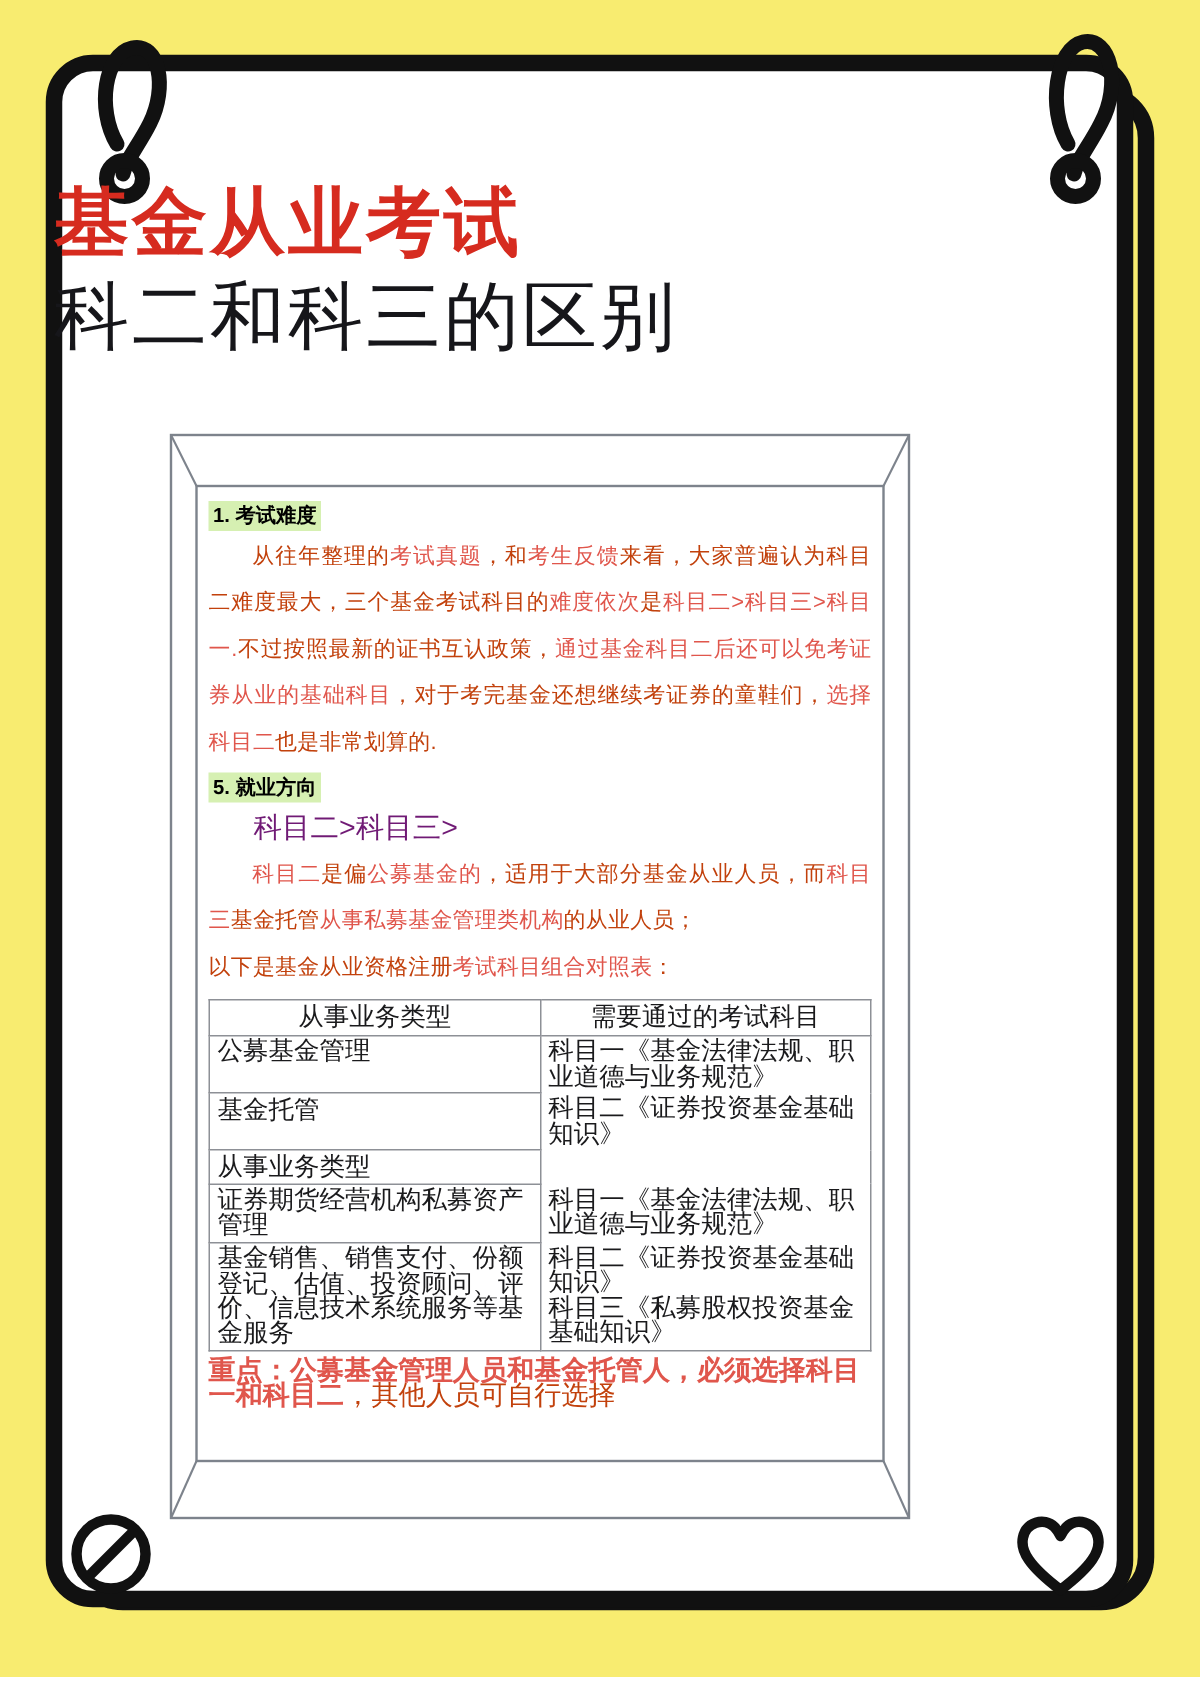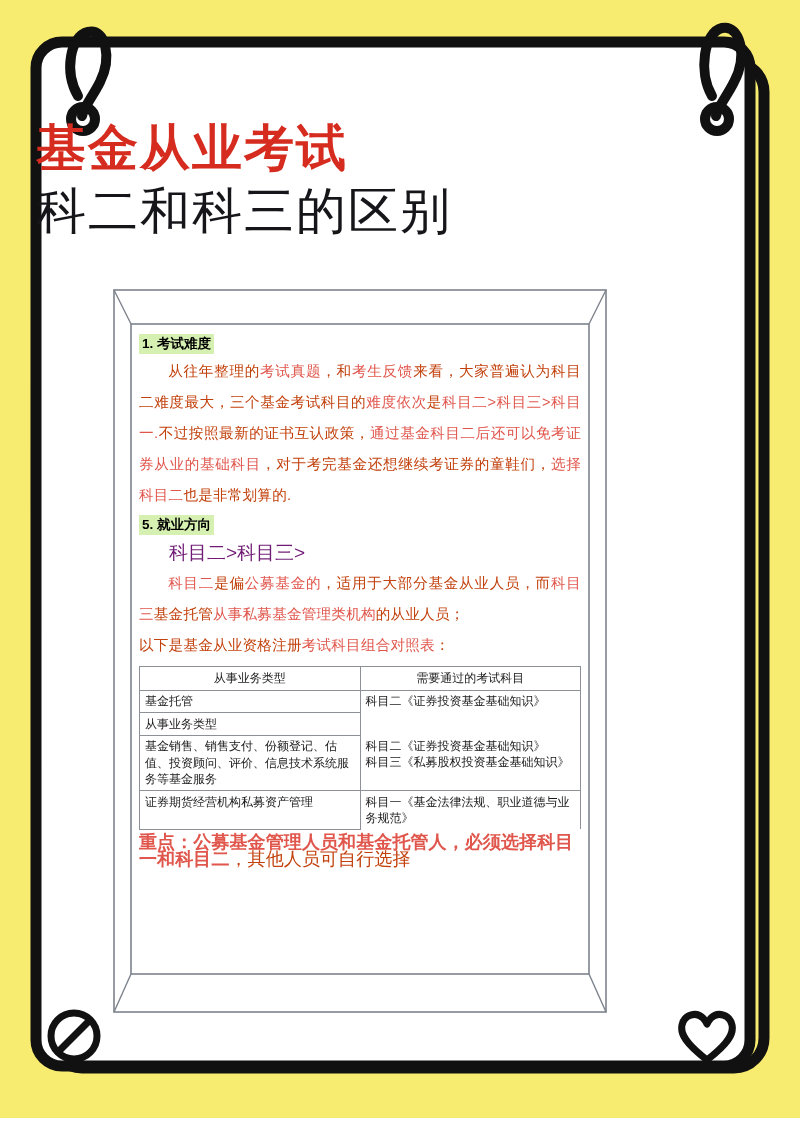--- a/index.html
+++ b/index.html
@@ -91,21 +91,21 @@
 
   .sec-block{ margin-bottom:4px; }
   .line{ font-size:19px; line-height:31px; color:#701a75; }
   .line-indent{ padding-left:30px; }
 
   
   table.cmp{
     width:100%;
     border-collapse:collapse;
     margin-top:5px;
-    font-size:12px;
+    font-size:17px;
     color:#1a1a1c;
     table-layout:fixed;
     border-radius:19px;
   }
   table.cmp td, table.cmp th{
     border:1px solid #8d9096;
     padding:2.5px 5px;
     vertical-align:top;
     line-height:16.5px;
     font-weight:normal;
@@ -192,35 +192,39 @@
       </div>
     </div>
 
     <table class="cmp">
       <tbody>
         <tr>
           <th class="c1">从事业务类型</th>
           <th class="c2">需要通过的考试科目</th>
         </tr>
         <tr>
+          <td class="c1">公募基金管理</td>
+          <td class="c2 nb" rowspan="1">科目一《基金法律法规、职业道德与业务规范》</td>
+        </tr>
+        <tr>
           <td class="c1">基金托管</td>
           <td class="c2 nt nb">科目二《证券投资基金基础知识》</td>
         </tr>
         <tr>
           <td class="c1">从事业务类型</td>
           <td class="c2 nt nb"></td>
+        </tr>
+        <tr>
+          <td class="c1">证券期货经营机构私募资产管理</td>
+          <td class="c2 nt nb">科目一《基金法律法规、职业道德与业务规范》</td>
         </tr>
         <tr>
           <td class="c1">基金销售、销售支付、份额登记、估值、投资顾问、评价、信息技术系统服务等基金服务</td>
           <td class="c2 nt" style="white-space:pre-line">科目二《证券投资基金基础知识》
 科目三《私募股权投资基金基础知识》</td>
-        </tr>
-        <tr>
-          <td class="c1">证券期货经营机构私募资产管理</td>
-          <td class="c2 nt nb">科目一《基金法律法规、职业道德与业务规范》</td>
         </tr>
       </tbody>
     </table>
 
     <div class="note">
       <b>重点：公募基金管理人员和基金托管人，</b><b>必须选择科目一和科目二</b><span class="blk">，其他人员可自行选择</span>
     </div>
 
   </div>
 </div>

